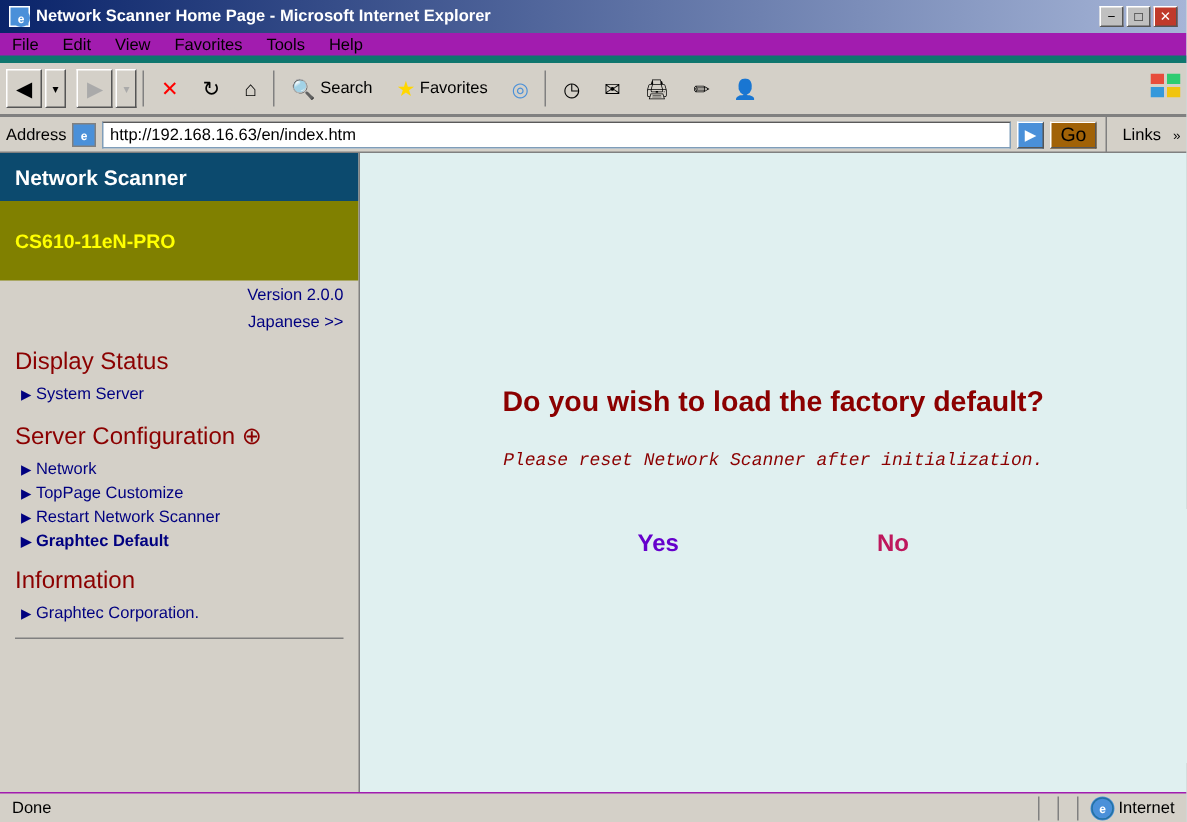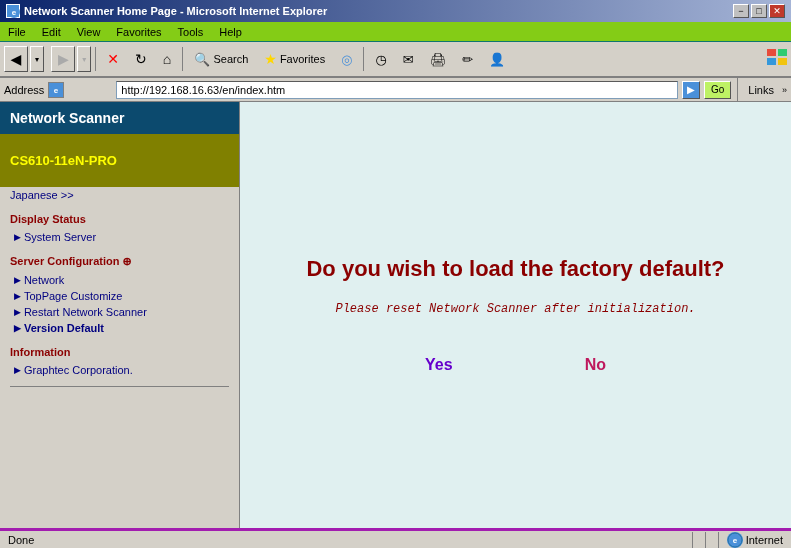--- a/index.html
+++ b/index.html
@@ -18,21 +18,21 @@
     .title-bar-left { display: flex; align-items: center; gap: 4px; font-size: 11px; font-weight: bold; }
     .title-bar-icon { width: 14px; height: 14px; background: #4a90d9; border: 1px solid #fff; display: inline-block; }
     .title-bar-buttons { display: flex; gap: 2px; }
     .title-btn {
       width: 16px; height: 14px; background: #c0c0c0; border: 1px solid #fff; border-right-color: #555; border-bottom-color: #555;
       font-size: 9px; display: flex; align-items: center; justify-content: center; cursor: pointer; color: #000;
     }
 
     
     .menu-bar {
-      background: #84cc16; border-bottom: 1px solid #0f766e; padding: 2px 4px; display: flex; gap: 8px; height: 20px; align-items: center;
+      background: #a21caf; border-bottom: 5px solid #0f766e; padding: 2px 4px; display: flex; gap: 8px; height: 20px; align-items: center;
     }
     .menu-item { font-size: 11px; cursor: pointer; padding: 1px 4px; }
 
     
     .toolbar {
       background: #d4d0c8; border-bottom: 2px solid #808080; padding: 2px 4px; display: flex; align-items: center; gap: 2px; height: 36px;
     }
     .tb-btn {
       background: #d4d0c8; border: 1px solid transparent; border-radius: 2px; padding: 2px 6px; font-size: 11px; cursor: pointer; display: flex; align-items: center; gap: 3px; height: 28px;
     }
@@ -42,71 +42,71 @@
       display: flex; align-items: center; justify-content: center; font-size: 14px; cursor: pointer;
     }
     .nav-arrow-dropdown { width: 14px; height: 26px; background: #d4d0c8; border: 1px solid #fff; border-right-color: #555; border-bottom-color: #555; display: flex; align-items: center; justify-content: center; font-size: 8px; cursor: pointer; }
 
     
     .address-bar {
       background: #d4d0c8; border-bottom: 1px solid #808080; padding: 2px 4px; display: flex; align-items: center; gap: 4px; height: 24px;
     }
     .address-label { font-size: 11px; color: #000; }
     .address-icon { width: 16px; height: 16px; background: #4a90d9; border: 1px solid #808080; display: flex; align-items: center; justify-content: center; font-size: 9px; color: white; }
-    .address-input { flex: 1; height: 18px; border: 1px solid #7f9db9; border-top-color: #5a5a5a; font-size: 11px; padding: 1px 4px; background: white; margin-left: 48px; }
-    .go-btn { background: #bef264; border: 1px solid #fff; border-right-color: #555; border-bottom-color: #555; padding: 1px 6px; font-size: 10px; cursor: pointer; height: 18px; display: flex; align-items: center; }
+    .address-input { flex: 1; height: 18px; border: 1px solid #7f9db9; border-top-color: #5a5a5a; font-size: 11px; padding: 1px 4px; background: white; }
+    .go-btn { background: #a16207; border: 1px solid #fff; border-right-color: #555; border-bottom-color: #555; padding: 1px 6px; font-size: 13px; cursor: pointer; height: 18px; display: flex; align-items: center; }
     .links-btn { font-size: 11px; cursor: pointer; padding: 1px 4px; }
     .arrow-right-btn { background: #d4d0c8; border: 1px solid #fff; border-right-color: #555; border-bottom-color: #555; width: 18px; height: 18px; display: flex; align-items: center; justify-content: center; font-size: 10px; cursor: pointer; }
 
     
     .main-area { display: flex; height: calc(548px - 22px - 20px - 36px - 24px - 20px); }
 
     
     .sidebar {
       width: 240px; min-width: 240px; background: #d4d0c8; border-right: 1px solid #808080; padding: 0; overflow-y: auto;
     }
     .sidebar-header {
       background: #0c4a6e; color: white; padding: 8px 10px; font-size: 14px; font-weight: bold;
     }
     .sidebar-model {
       background: #808000; color: #ffff00; padding: 19px 10px; font-size: 13px; font-weight: bold;
     }
     .sidebar-version { color: #000080; text-align: right; padding: 4px 10px; font-size: 11px; }
-    .sidebar-lang { color: #000080; text-align: left; padding: 2px 10px; font-size: 11px; }
+    .sidebar-lang { color: #000080; text-align: right; padding: 2px 10px; font-size: 11px; }
     .sidebar-lang a { color: #000080; text-decoration: none; cursor: pointer; }
-    .sidebar-section-title { color: #8b0000; font-weight: bold; padding: 10px 10px 4px 10px; font-size: 11px; }
+    .sidebar-section-title { color: #8b0000; font-weight: normal; padding: 10px 10px 4px 10px; font-size: 16px; }
     .sidebar-link {
       display: flex; align-items: center; gap: 3px; padding: 2px 10px 2px 14px; font-size: 11px; cursor: pointer; color: #000080;
     }
     .sidebar-link .arrow { color: #000080; font-size: 9px; }
     .sidebar-link.active { color: #000080; font-weight: bold; }
     .sidebar-divider { border-top: 1px solid #808080; margin: 8px 10px; }
 
     
     .content-area {
       flex: 1; background: #e0f0f0; display: flex; flex-direction: column; align-items: center; justify-content: center; padding: 20px;
     }
     .factory-default-title {
-      color: #8b0000; font-size: 22px; font-weight: bold; text-align: center; margin-bottom: 20px;
+      color: #8b0000; font-size: 19px; font-weight: bold; text-align: center; margin-bottom: 20px;
     }
     .factory-default-subtitle {
       color: #8b0000; font-size: 12px; text-align: center; margin-bottom: 40px; font-style: italic; font-family: Liberation Mono, monospace;
     }
     .factory-default-buttons {
       display: flex; gap: 100px; align-items: center;
     }
     .factory-btn-yes, .factory-btn-no {
       font-size: 16px; font-weight: bold; cursor: pointer; text-decoration: none;
     }
     .factory-btn-yes { color: #6600cc; }
     .factory-btn-no { color: #be185d; margin-left: 32px; }
 
     
     .status-bar {
-      background: #d4d0c8; border-top: 3px solid #a21caf; height: 20px; display: flex; align-items: center; padding: 0 4px;
+      background: #d4d0c8; border-top: 1px solid #a21caf; height: 20px; display: flex; align-items: center; padding: 0 4px;
     }
     .status-text { font-size: 11px; flex: 1; padding-left: 4px; }
     .status-right { display: flex; align-items: center; gap: 4px; padding-right: 4px; }
     .status-internet { display: flex; align-items: center; gap: 3px; font-size: 11px; }
     .status-divider { width: 1px; height: 16px; background: #808080; margin: 0 4px; }
 
     
     .ie-icon { width: 16px; height: 16px; background: #4a90d9; border-radius: 8px; display: flex; align-items: center; justify-content: center; font-size: 9px; color: white; font-weight: bold; }
 
     
@@ -210,20 +210,21 @@
   <div class="tb-sep"></div>
   <span class="links-btn">Links</span>
   <span style="font-size:9px;">»</span>
 </div>
 
 <div class="main-area">
 
   <div class="sidebar">
     <div class="sidebar-header">Network Scanner</div>
     <div class="sidebar-model">CS610-11eN-PRO</div>
+    <div class="sidebar-version">Version 2.0.0</div>
     <div class="sidebar-lang">
       <a>Japanese &gt;&gt;</a>
     </div>
 
     <div class="sidebar-section-title">Display Status</div>
     <div class="sidebar-link">
       <span class="arrow">▶</span>
       <span>System Server</span>
     </div>
 
@@ -235,21 +236,21 @@
     <div class="sidebar-link">
       <span class="arrow">▶</span>
       <span>TopPage Customize</span>
     </div>
     <div class="sidebar-link">
       <span class="arrow">▶</span>
       <span>Restart Network Scanner</span>
     </div>
     <div class="sidebar-link active">
       <span class="arrow">▶</span>
-      <span>Version Default</span>
+      <span>Graphtec Default</span>
     </div>
 
     <div class="sidebar-section-title">Information</div>
     <div class="sidebar-link">
       <span class="arrow">▶</span>
       <span>Graphtec Corporation.</span>
     </div>
 
     <div class="sidebar-divider"></div>
   </div>

